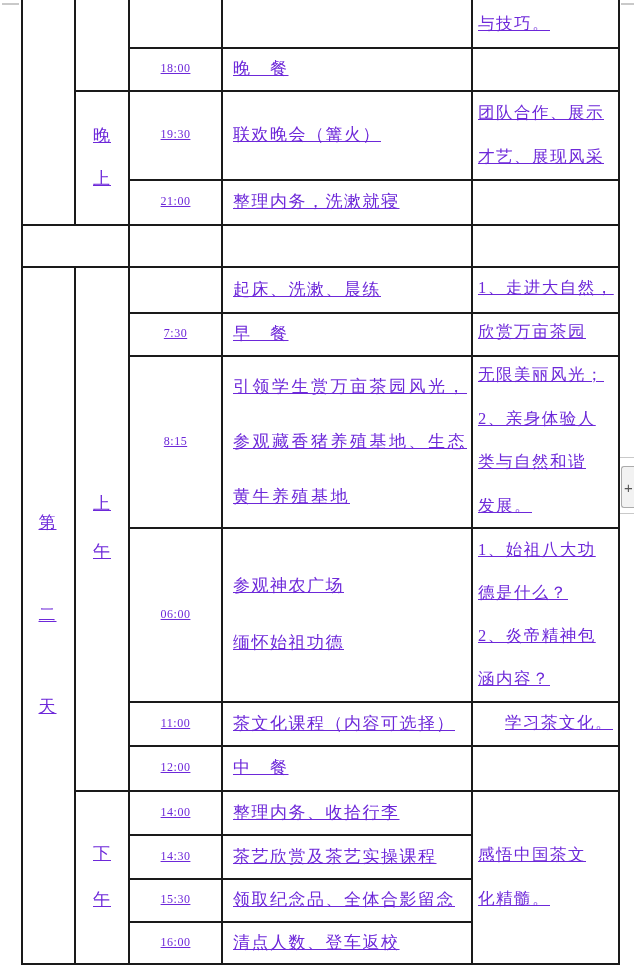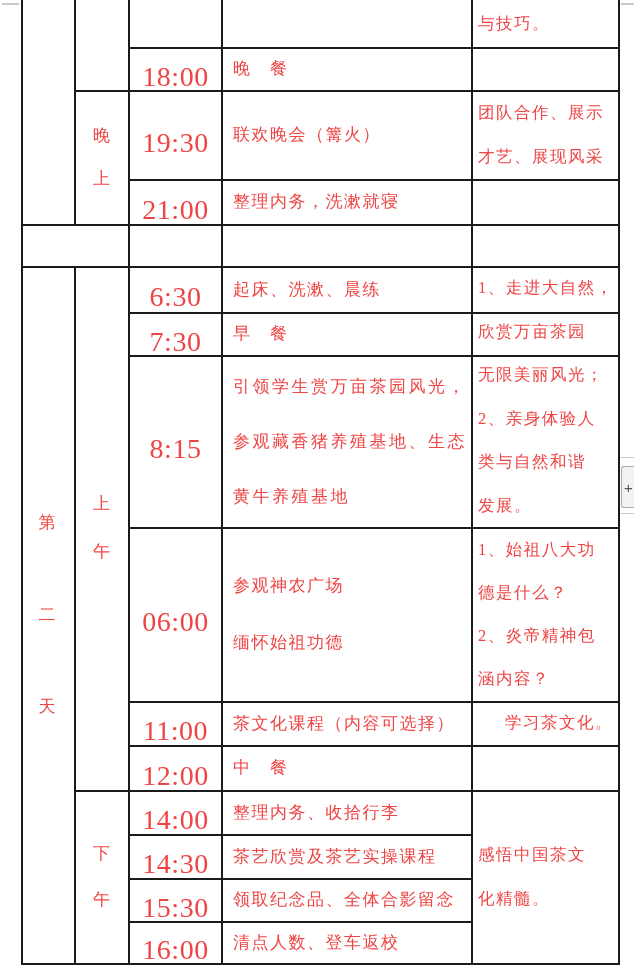--- a/index.html
+++ b/index.html
@@ -1,22 +1,22 @@
 <!DOCTYPE html>
 <html><head>
 <meta charset="utf-8">
 <style>
   html,body{margin:0;padding:0;background:#ffffff;}
   #page{position:relative;width:634px;height:967px;background:#ffffff;overflow:hidden;
         font-family:"Liberation Serif","DejaVu Serif",serif;}
   .line{position:absolute;background:#1a1a1a;}
   .tick{position:absolute;background:#c9c9c9;}
-  .cell{position:absolute;display:flex;align-items:center;color:#ef4444;
-        white-space:pre-line;overflow:visible;}
-  .time{justify-content:center;font-size:28px;letter-spacing:.5px;margin-top:8px;}
+  .cell{position:absolute;display:flex;align-items:center;color:#6d28d9;
+        white-space:pre-line;overflow:visible;text-decoration:underline;}
+  .time{justify-content:center;font-size:12px;letter-spacing:.5px;}
   .act {font-size:17px;letter-spacing:1.5px;padding-left:10px;box-sizing:border-box;}
   .act3{line-height:55px;letter-spacing:2.5px;}
   .act4{line-height:57px;}
   .notes{font-size:16.5px;letter-spacing:1.5px;padding-left:5px;box-sizing:border-box;line-height:44px;}
   .notes-m{line-height:43.5px;}
   .notes-4{line-height:43px;}
   .vlabel{justify-content:center;text-align:center;font-size:17px;letter-spacing:1px;}
   #plus-btn{position:absolute;left:621px;top:466px;width:13px;height:40px;
         background:#f2f2f2;border:1px solid #ababab;border-right:none;
         border-radius:3px 0 0 3px;display:flex;align-items:center;justify-content:center;
@@ -75,21 +75,20 @@
   <div class="cell vlabel" style="left:21px;top:266px;width:53px;height:697px;line-height:92px;">第
 二
 天</div>
 
   <div class="cell vlabel" style="left:76px;top:266px;width:52px;height:524px;line-height:48px;">上
 午</div>
 
   <div class="cell vlabel" style="left:76px;top:790px;width:52px;height:173px;line-height:46px;">下
 午</div>
 
-  <div class="cell time" style="left:130px;top:266px;width:91px;height:46px;">6:30</div>
   <div class="cell act" style="left:223px;top:266px;width:248px;height:46px;">起床、洗漱、晨练</div>
 
   <div class="cell time" style="left:130px;top:312px;width:91px;height:43px;">7:30</div>
   <div class="cell act" style="left:223px;top:312px;width:248px;height:43px;border-radius:9px;">早　餐</div>
 
   <div class="cell time" style="left:130px;top:355px;width:91px;height:172px;">8:15</div>
   <div class="cell act act3" style="left:223px;top:355px;width:248px;height:172px;">引领学生赏万亩茶园风光，
 参观藏香猪养殖基地、生态
 黄牛养殖基地</div>
 

